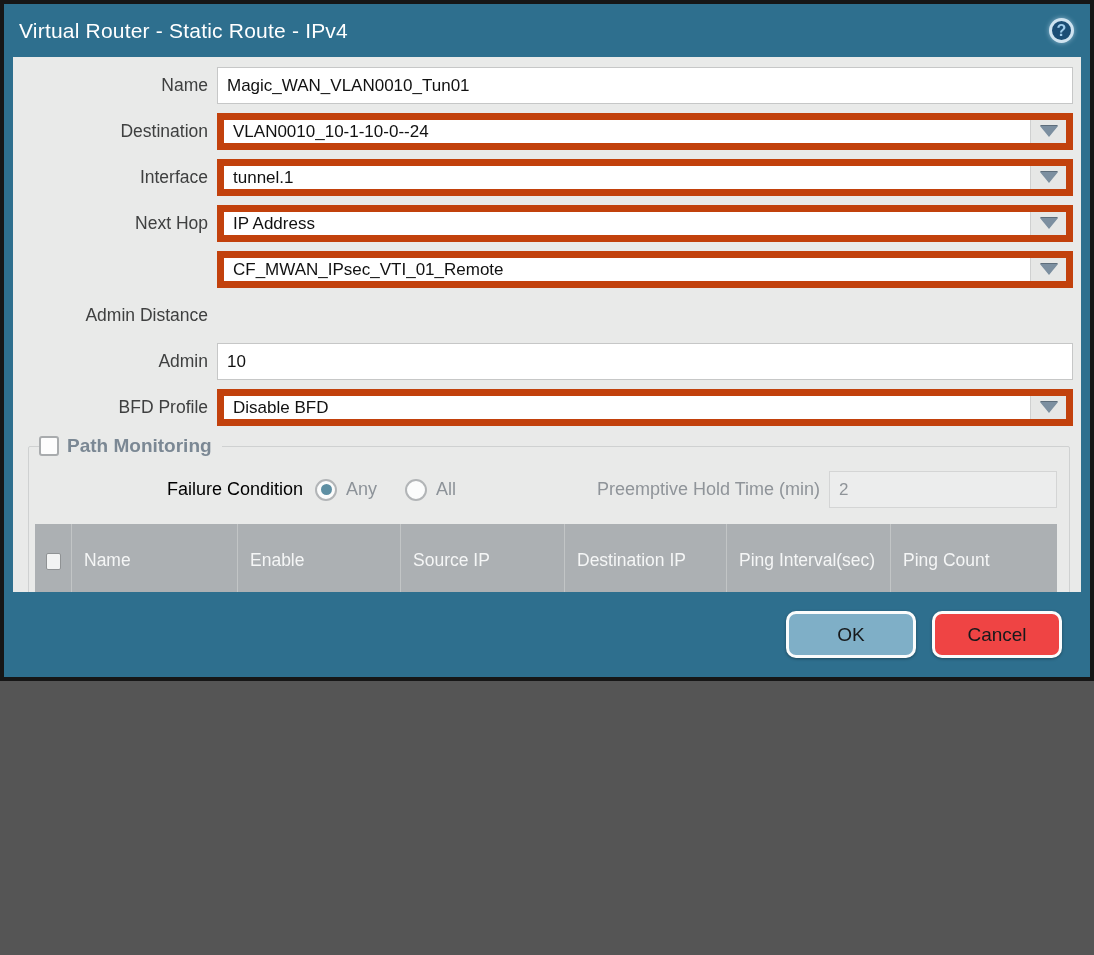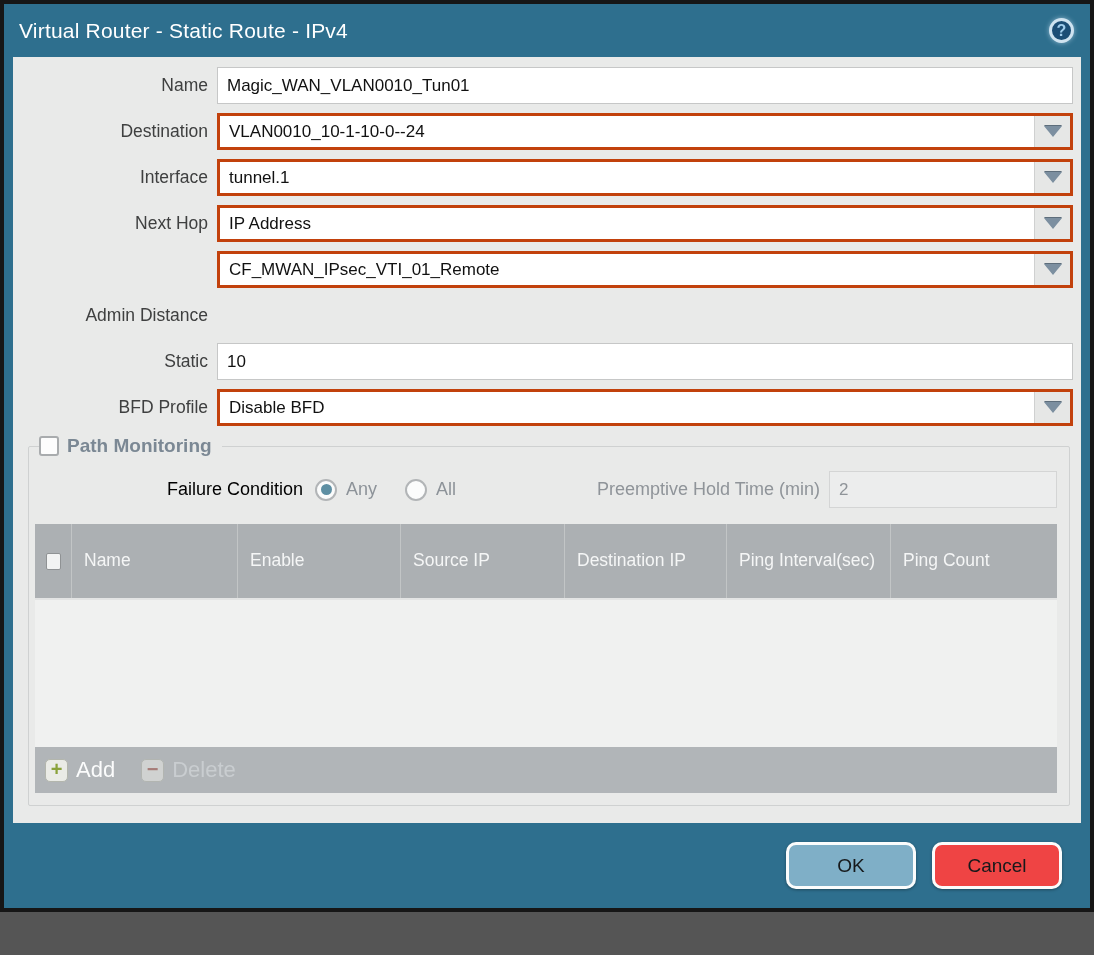--- a/index.html
+++ b/index.html
@@ -1,20 +1,20 @@
 <!DOCTYPE html>
 <html><head>
 <meta charset="utf-8">
 <style>
   * { box-sizing: border-box; margin: 0; padding: 0; }
   html, body { background: #555; }
   body { font-family: "Liberation Sans", sans-serif; }
 
   .window {
-    width: 1094px; height: 912px;
+    width: 1094px; height: 681px;
     border: 4px solid #161616;
     background: #2E6F8E;
     display: flex; flex-direction: column;
     position: relative;
   }
 
   
   .titlebar {
     height: 53px; flex: 0 0 53px;
     display: flex; align-items: center; justify-content: space-between;
@@ -63,21 +63,21 @@
     background: #ffffff;
     font-family: "Liberation Sans", sans-serif;
     font-size: 17px; color: #111;
     padding: 0 9px;
     outline: none;
   }
   .text-input::placeholder { color: #9aa0a6; }
   .select-box {
     flex: 1 1 auto;
     display: flex; align-items: stretch;
-    border: 3px solid #c2410c;
+    border: 7px solid #c2410c;
     background: #ffffff;
     cursor: pointer;
   }
   .select-value {
     flex: 1 1 auto;
     display: flex; align-items: center;
     font-size: 17px; color: #111;
     padding: 0 9px;
     white-space: nowrap; overflow: hidden;
   }
@@ -294,21 +294,21 @@
           </span>
         </div>
       </div>
     </div>
 
     <div class="form-row">
       <span class="form-label">Admin Distance</span>
     </div>
 
     <div class="form-row">
-      <span class="form-label">Static</span>
+      <span class="form-label">Admin</span>
       <div class="field">
         <input class="text-input" type="text" value="10" style="">
       </div>
     </div>
 
 
     <div class="form-row">
       <span class="form-label">BFD Profile</span>
       <div class="field">
         <div class="select-box">

